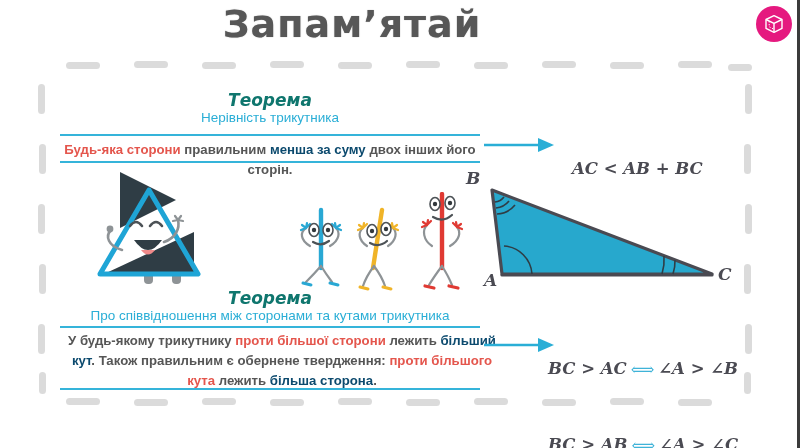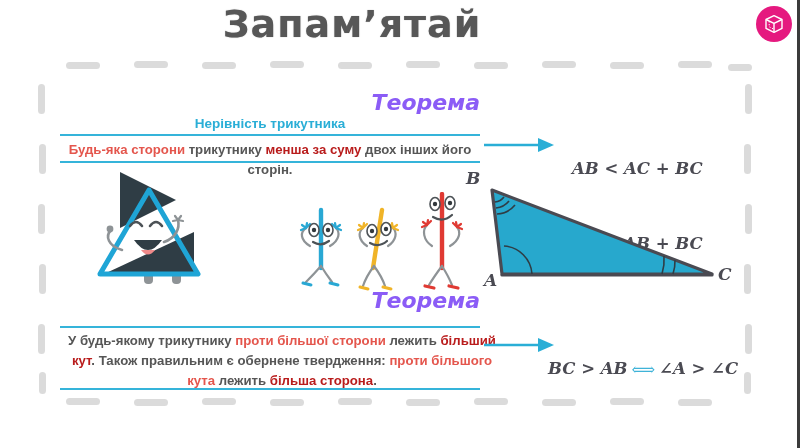--- a/index.html
+++ b/index.html
@@ -45,35 +45,35 @@
   .dash.h{height:7px;width:34px;}
   .dash.v{width:7px;height:30px;}
 
   
   .theorem-head{
     position:absolute;text-align:center;color:#2aaed6;
     line-height:1.18;
   }
   .theorem-word{
     font-family:"DejaVu Sans", sans-serif;
-    font-style:italic;font-weight:bold;font-size:22px;
-    color:#8b5cf6;display:block;text-align:right;
+    font-style:italic;font-weight:bold;font-size:17px;
+    color:#0f766e;display:block;
   }
   .theorem-sub{
-    font-size:13.5px;font-weight:700;color:#2aaed6;display:block;text-align:center;
+    font-size:13.5px;font-weight:400;color:#2aaed6;display:block;text-align:center;
   }
   .rule{
     position:absolute;height:2px;background:#35b4da;
   }
   .statement{
     position:absolute;text-align:center;
     font-size:13.2px;color:#565656;line-height:1.5;font-weight:600;
   }
   .red{color:#e4564d;}
-  .orange{color:#b91c1c;}
+  .orange{color:#0c4a6e;}
 
   
   .arrow{position:absolute;}
   
   .formulas{
     position:absolute;text-align:left;
     font-family:"DejaVu Serif", serif;
     font-style:italic;font-weight:bold;
     font-size:16.5px;color:#4a4a52;line-height:1.52;
     white-space:pre;
@@ -156,34 +156,33 @@
   </div>
 
   <div class="theorem-head" style="left:60px;top:90px;width:420px;">
     <span class="theorem-word">Теорема</span>
     <span class="theorem-sub">Нерівність трикутника</span>
   </div>
 
   <div class="rule" style="left:60px;top:134px;width:420px;"></div>
 
   <div class="statement" style="left:56px;top:140px;width:428px;">
-    <span class="red">Будь-яка сторони</span><span> трикутнику </span><span class="orange">менша за суму</span><span> двох інших його сторін.</span>
+    <span class="red">Будь-яка сторони</span><span> правильним </span><span class="orange">менша за суму</span><span> двох інших його сторін.</span>
   </div>
 
   <div class="rule" style="left:60px;top:161px;width:420px;"></div>
 
   <div class="arrow" style="left:482px;top:136px;">
     <svg width="74" height="18" viewBox="0 0 74 18">
       <line x1="2" y1="9" x2="58" y2="9" stroke="#2aaed6" stroke-width="2.4"></line>
       <polygon points="56,2 72,9 56,16" fill="#2aaed6"></polygon>
     </svg>
   </div>
 
   <div class="formulas" style="left:572px;top:106px;">
-    <span class="eq">AB &lt; AC + BC</span>
     <span class="eq">AC &lt; AB + BC</span>
   </div>
 
   <div class="mascot" style="left:78px;top:166px;">
     <svg width="186" height="120" viewBox="0 0 186 120">
 
       <rect x="66" y="104" width="9" height="14" rx="4" fill="#8e9396"></rect>
       <rect x="94" y="104" width="9" height="14" rx="4" fill="#8e9396"></rect>
 
       <polygon points="42,6 42,62 98,34" fill="#2f3d45"></polygon>
@@ -284,37 +283,39 @@
         <path d="M196 80 A48 48 0 0 1 194 98"></path>
       </g>
     </svg>
     <span class="vlabel" style="left:-2px;top:-8px;">B</span>
     <span class="vlabel" style="left:16px;top:94px;">A</span>
     <span class="vlabel" style="left:250px;top:88px;">C</span>
   </div>
 
   <div class="theorem-head" style="left:60px;top:288px;width:420px;">
     <span class="theorem-word">Теорема</span>
+    <span class="theorem-sub">Про співвідношення між сторонами та кутами трикутника</span>
   </div>
 
   <div class="rule" style="left:60px;top:326px;width:420px;"></div>
 
   <div class="statement" style="left:68px;top:331px;width:428px;">
     <span>У будь-якому трикутнику </span><span class="red">проти більшої сторони</span><span> лежить </span><span class="orange">більший кут</span><span>.</span>
     <span>Також правильним є обернене твердження: </span><span class="red">проти більшого кута</span>
     <span>лежить </span><span class="orange">більша сторона</span><span>.</span>
   </div>
 
   <div class="rule" style="left:60px;top:388px;width:420px;"></div>
 
   <div class="arrow" style="left:482px;top:336px;">
     <svg width="74" height="18" viewBox="0 0 74 18">
       <line x1="2" y1="9" x2="58" y2="9" stroke="#2aaed6" stroke-width="2.4"></line>
       <polygon points="56,2 72,9 56,16" fill="#2aaed6"></polygon>
     </svg>
   </div>
 
   <div class="formulas" style="left:548px;top:306px;">
+    <span class="eq"><span>BC &gt; AC</span><span class="iff">⟺</span><span>∠A &gt; ∠B</span></span>
     <span class="eq"><span>BC &gt; AB</span><span class="iff">⟺</span><span>∠A &gt; ∠C</span></span>
     
   </div>
 
 </div>
 
 </body></html>

